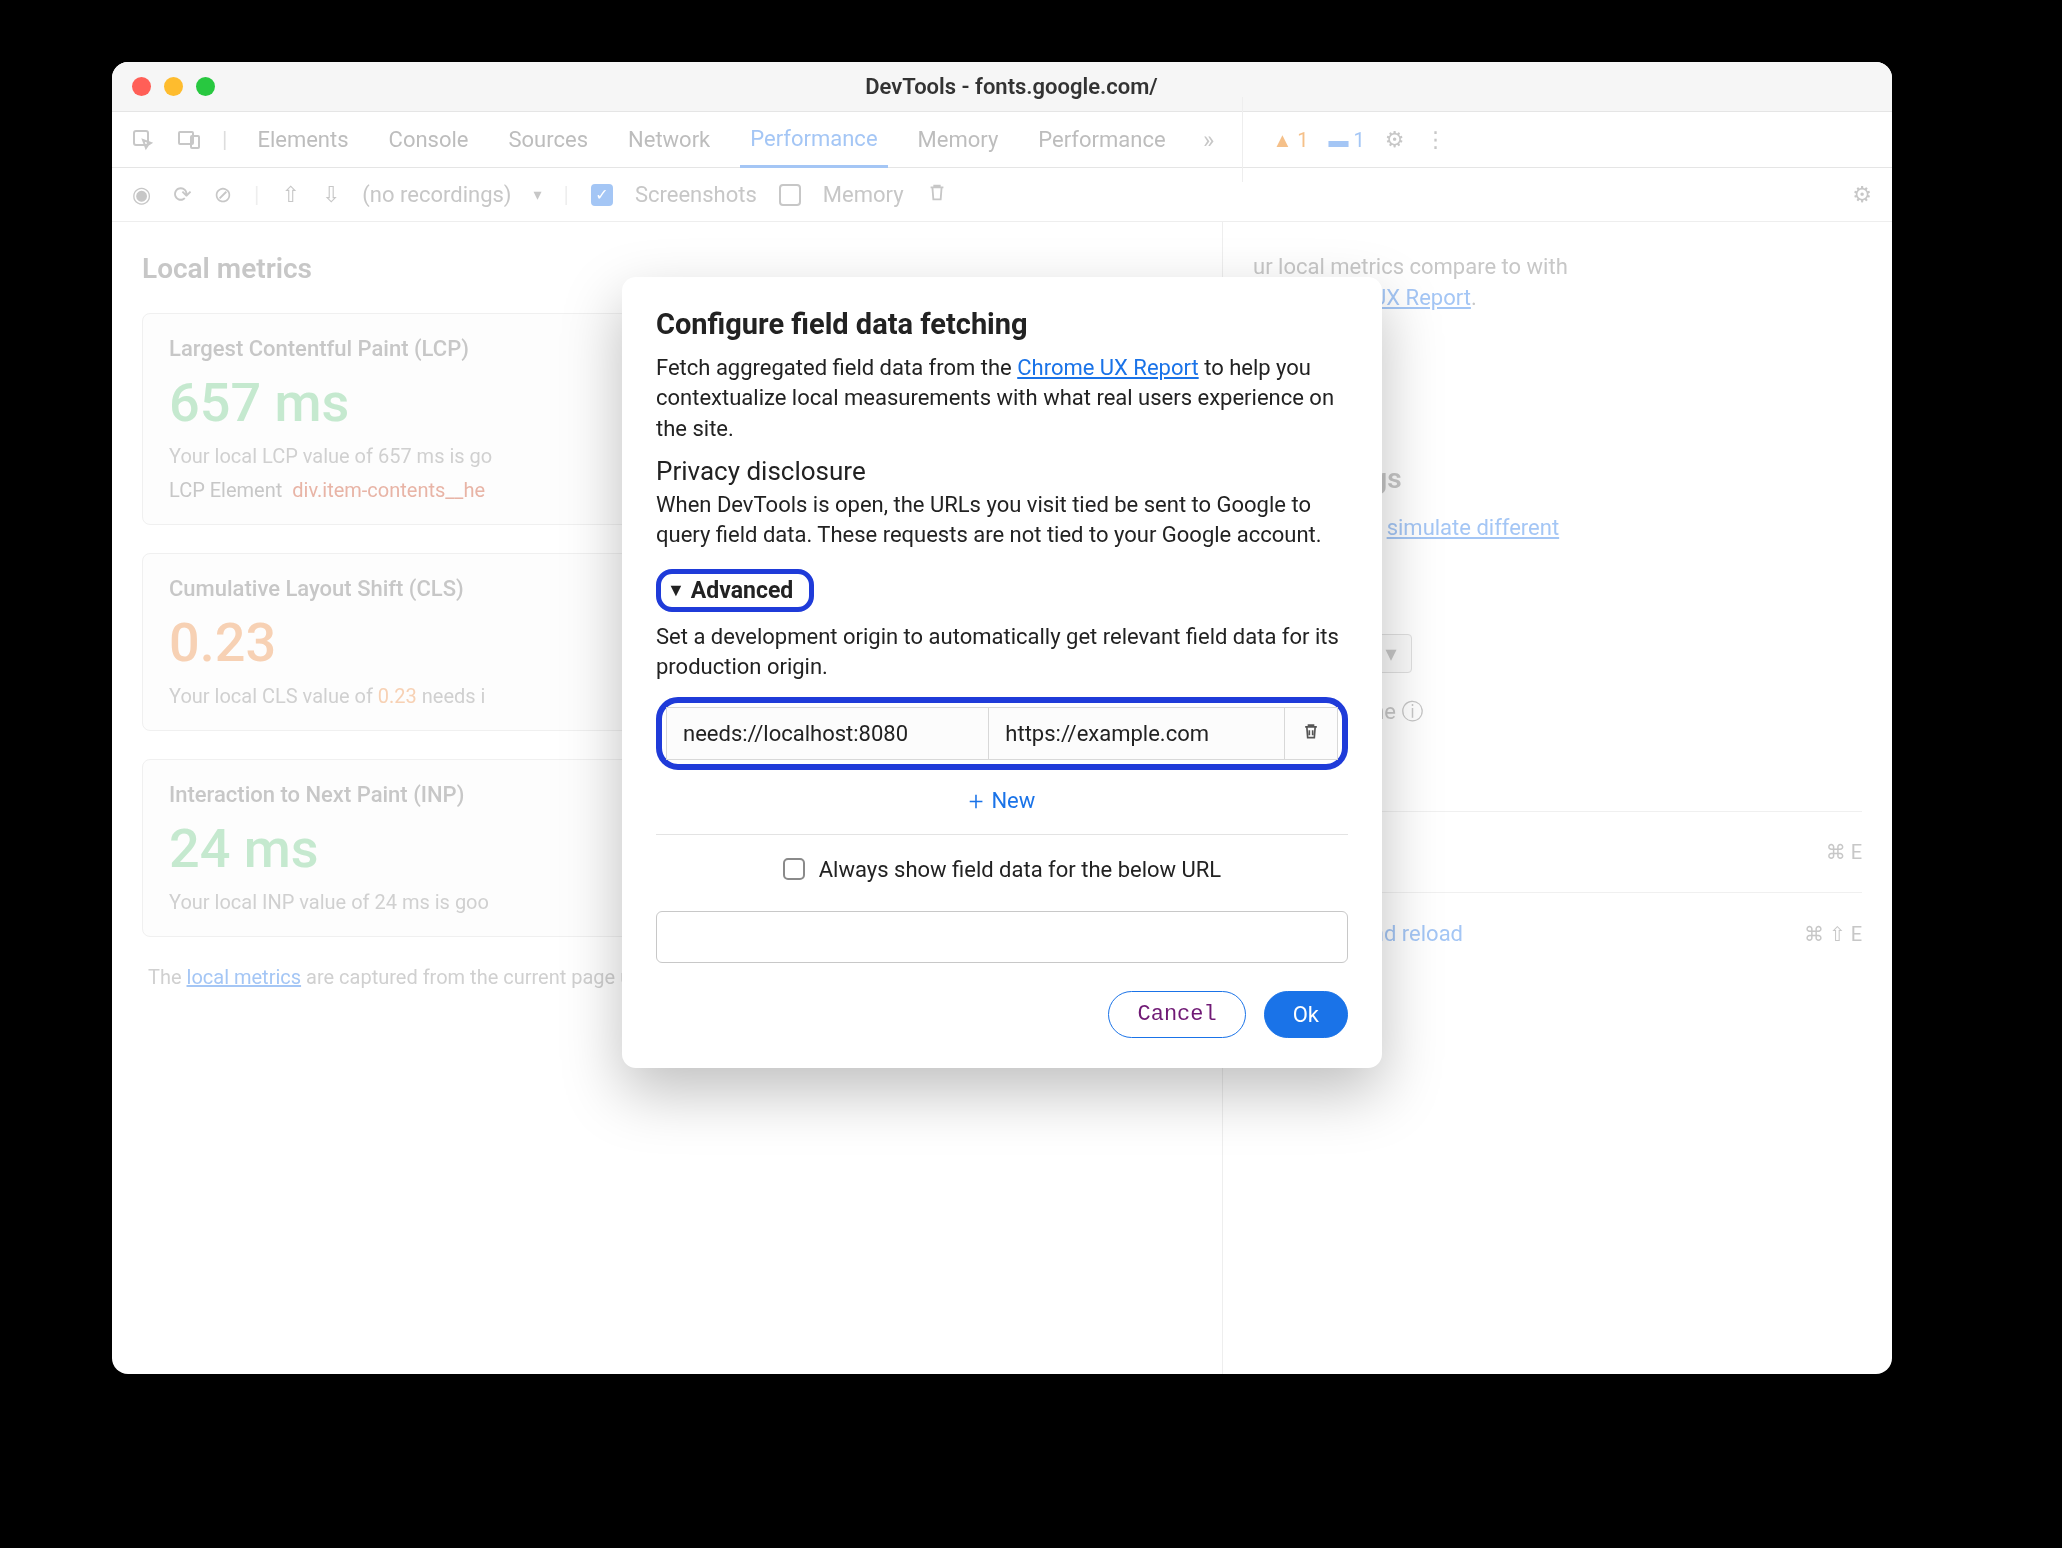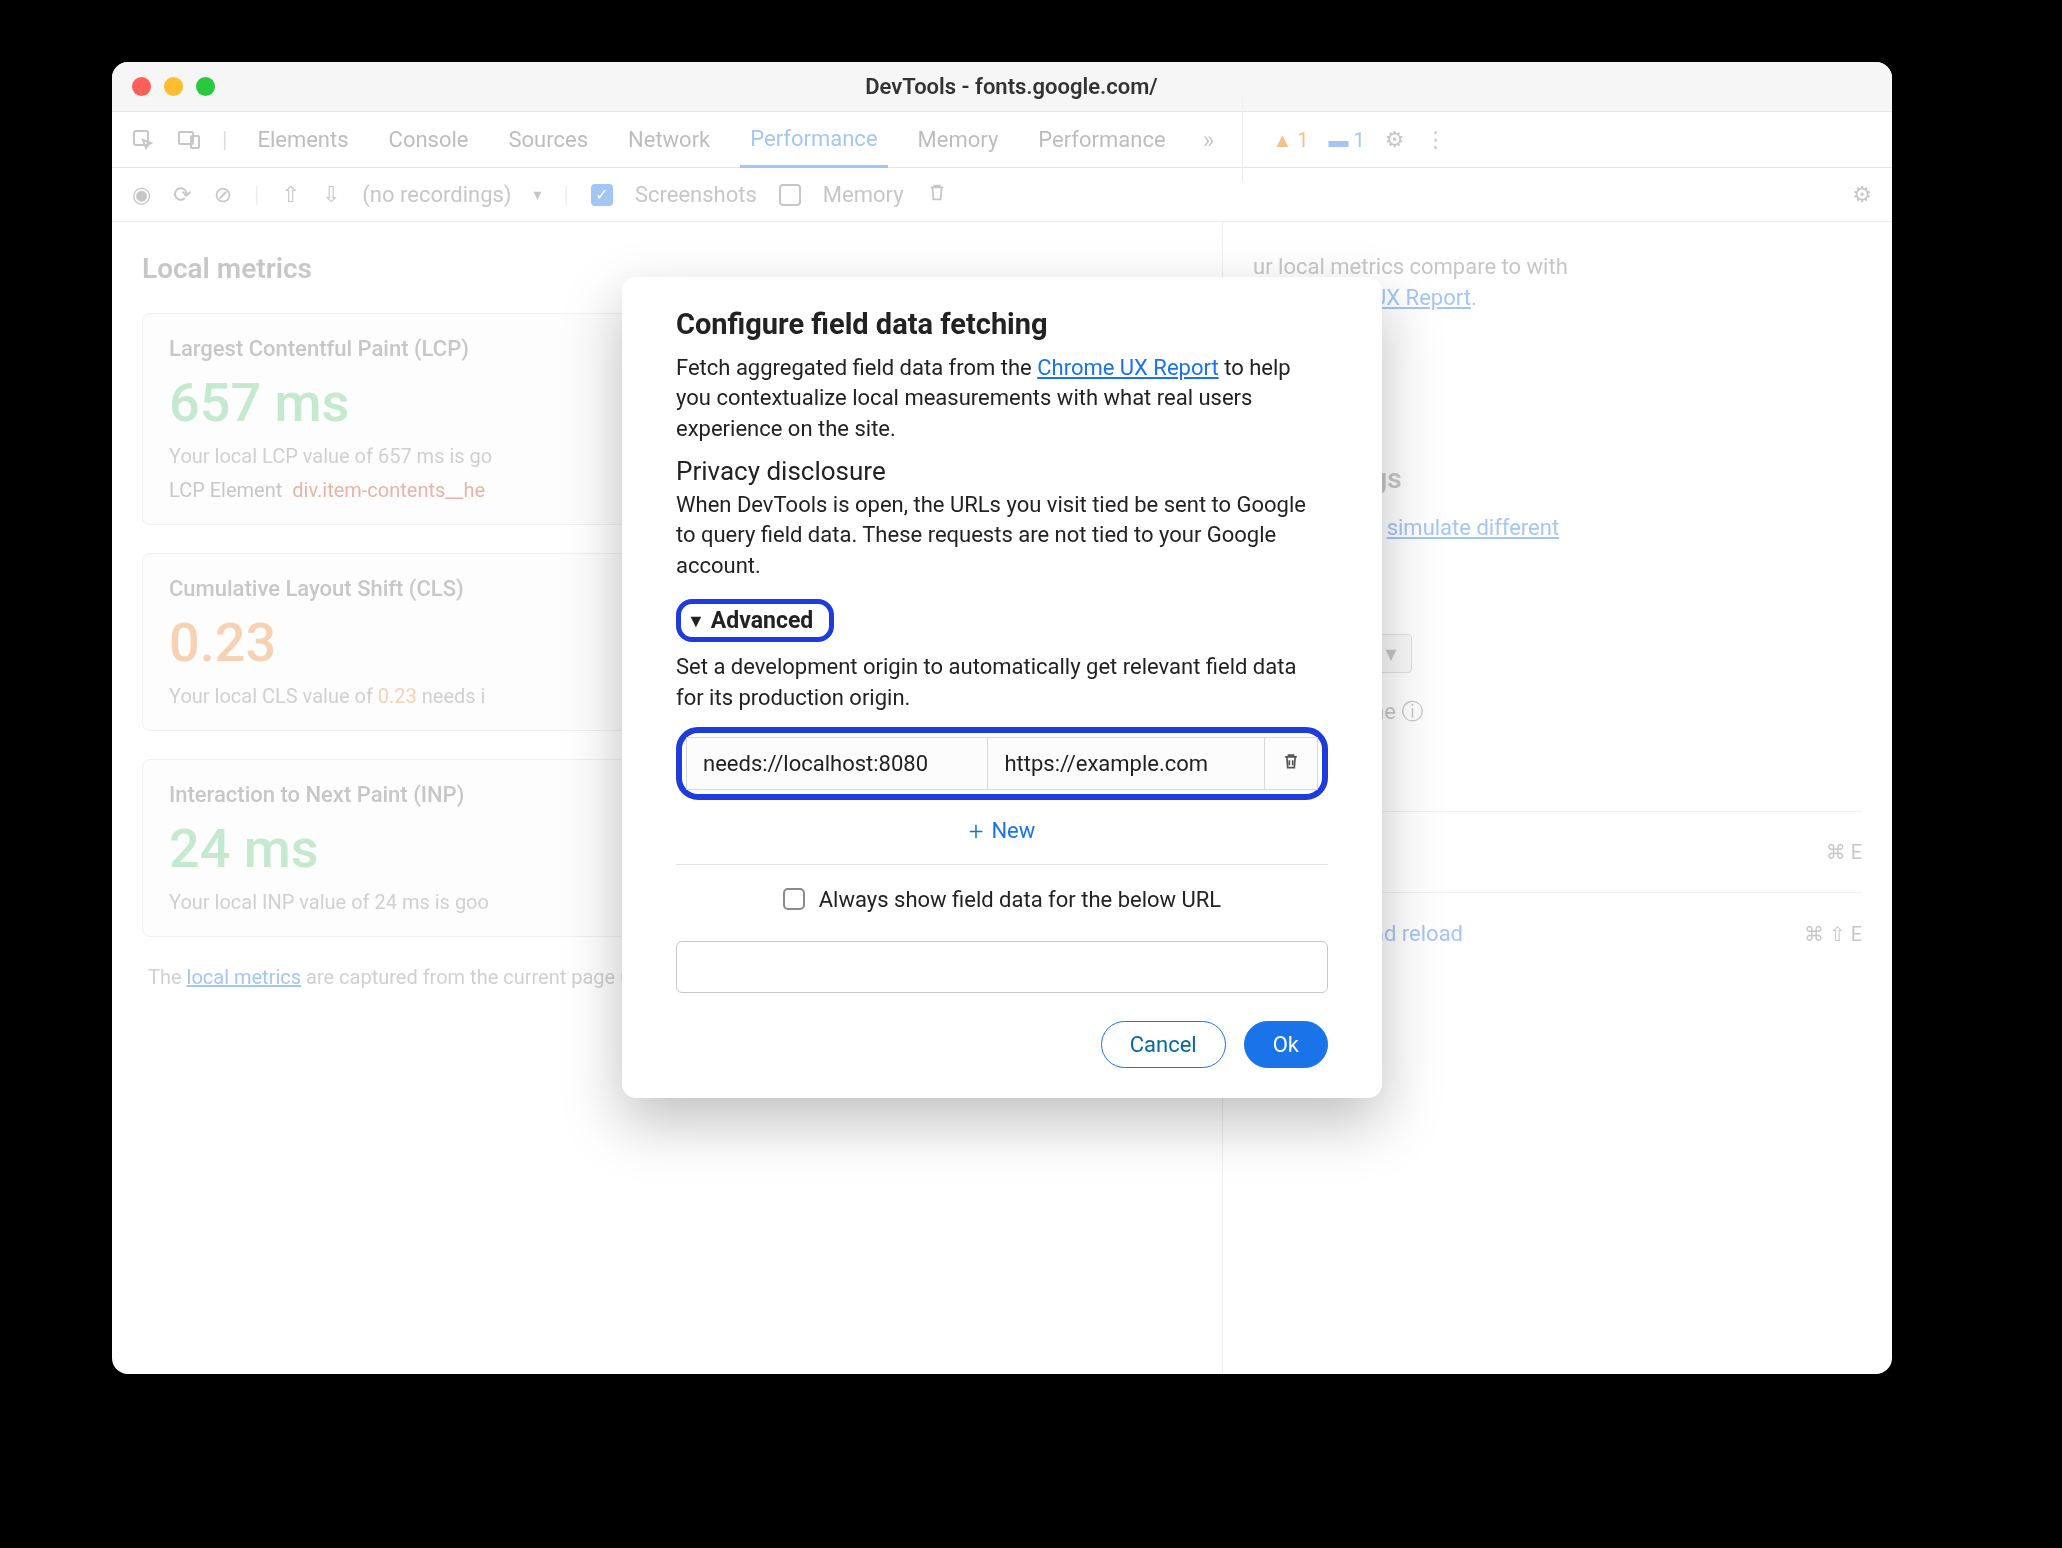--- a/index.html
+++ b/index.html
@@ -94,21 +94,21 @@
 
 
 .modal {
   position: absolute;
   left: 510px;
   top: 215px;
   width: 760px;
   background: #fff;
   border-radius: 14px;
   box-shadow: 0 24px 60px rgba(0,0,0,.25);
-  padding: 30px 54px;
+  padding: 30px 34px;
   font-size: 22px;
   color: #222;
   z-index: 10;
 }
 .modal h2 { font-size: 29px; font-weight: 700; margin-bottom: 12px; }
 .modal p { line-height: 1.38; margin-bottom: 12px; }
 .modal a { color: #1a73e8; text-decoration: underline; }
 .modal h3 { font-size: 26px; font-weight: 400; margin-top: 8px; margin-bottom: 4px; }
 .advanced {
   display: inline-flex; align-items: center; gap: 6px;
@@ -144,21 +144,21 @@
 
 .divider { border: none; border-top: 1px solid #e3e3e3; margin: 18px 0 22px; }
 
 .chk-row { display: flex; align-items: center; gap: 14px; font-size: 22px; margin-bottom: 29px; justify-content: center; }
 .chk { width: 22px; height: 22px; border: 2px solid #8a8a8a; border-radius: 5px; }
 
 .url-input { width: 100%; height: 52px; border: 1.5px solid #c8c8c8; border-radius: 6px; padding: 8px 12px; font-size: 20px; }
 
 .btn-row { display: flex; justify-content: flex-end; gap: 18px; margin-top: 28px; }
 .btn { padding: 10px 28px; border-radius: 24px; font-size: 22px; cursor: pointer; border: 1.5px solid #1a73e8; }
-.btn-cancel { background: #fff; color: #0369a1; }
+.btn-cancel { background: #fff; color: #701a75; font-family: Liberation Mono, monospace; }
 .btn-ok { background: #1a73e8; color: #fff; border-color: #1a73e8; }
 
 .trash-icon { width: 20px; height: 22px; display: inline-block; }
 .gear-icon, .more-icon, .error-icon, .chat-icon { font-size: 22px; }
 </style>
 </head>
 <body>
 
 <div class="window">
 

